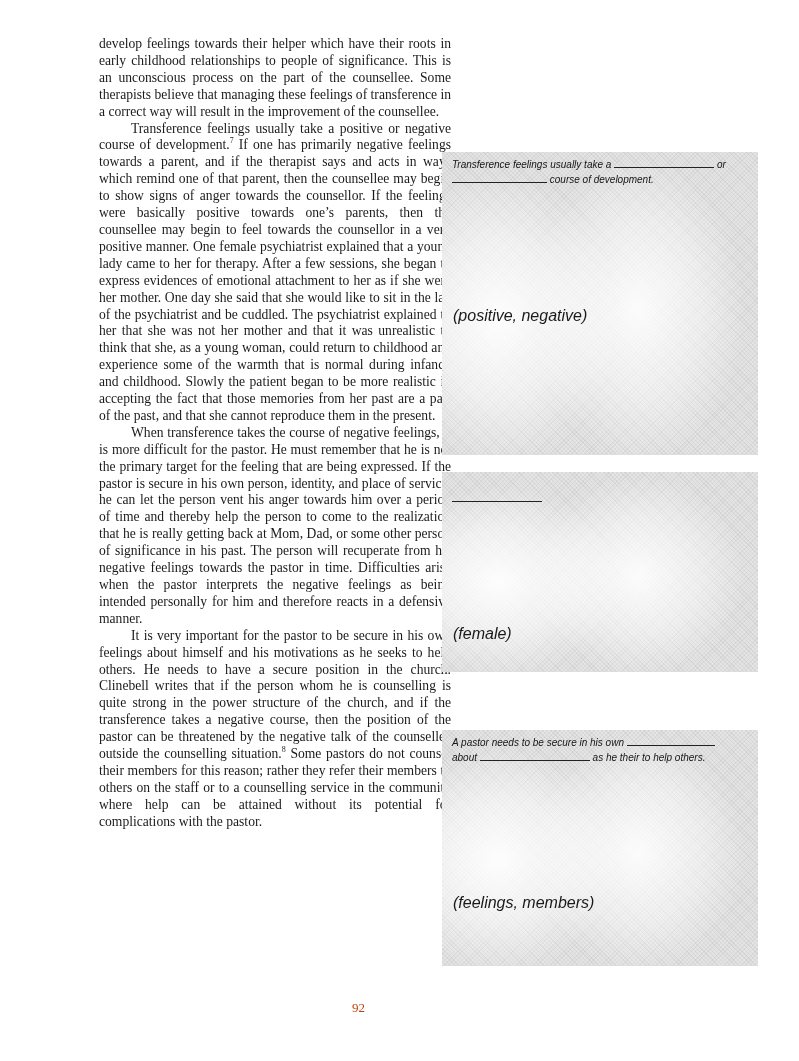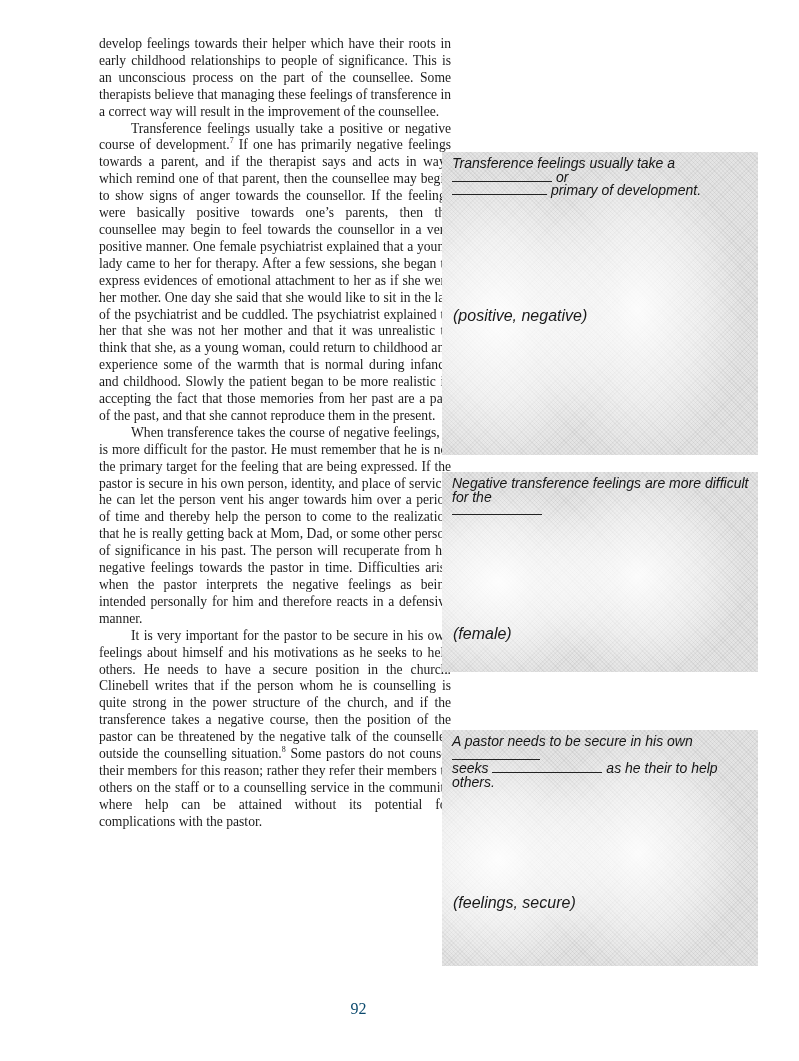--- a/index.html
+++ b/index.html
@@ -25,79 +25,79 @@
         repeating-linear-gradient(45deg, rgba(0,0,0,0.05) 0 1px, rgba(0,0,0,0) 1px 3px),
         repeating-linear-gradient(-45deg, rgba(0,0,0,0.04) 0 1px, rgba(0,0,0,0) 1px 3px);
     }
     .panel-1 { top: 152px; height: 303px; }
     .panel-2 { top: 472px; height: 200px; }
     .panel-3 { top: 685px; height: 236px; margin-top: 45px; }
 
     .q {
       position: absolute; left: 10px; right: 8px; top: 5px;
       font-family: "Liberation Sans", "DejaVu Sans", sans-serif;
-      font-style: italic; font-size: 14px; line-height: 13.6px; color: #151515;
+      font-style: italic; font-size: 10px; line-height: 13.6px; color: #151515;
     }
     .blank { display: inline-block; border-bottom: 1px solid #222; height: 10px; vertical-align: baseline; }
     .b-100 { width: 100px; }
     .b-90 { width: 90px; }
     .b-95 { width: 95px; }
     .b-88 { width: 88px; }
     .b-110 { width: 110px; }
 
     .ans {
       position: absolute; left: 11px;
       font-family: "Liberation Sans", "DejaVu Sans", sans-serif;
       font-style: italic; font-size: 16px; color: #1a1a1a;
     }
     .panel-1 .ans { top: 155px; }
     .panel-2 .ans { top: 153px; }
     .panel-3 .ans { top: 164px; }
 
     .page-number {
       position: absolute; left: 0; width: 717px; top: 1000px; text-align: center;
-      font-family: "Liberation Serif", "DejaVu Serif", serif; font-size: 16px; color: #0c4a6e;
+      font-family: "Liberation Serif", "DejaVu Serif", serif; font-size: 13px; color: #c2410c;
     }
   </style>
 </head>
 <body>
 
 <div class="page">
 
   <div class="body-col">
     <p>develop feelings towards their helper which have their roots in early childhood relationships to people of significance. This is an unconscious process on the part of the counsel­lee. Some therapists believe that managing these feelings of transference in a correct way will result in the improvement of the counsellee.</p>
     <p class="indent"><span>Transference feelings usually take a positive or negati­ve course of development.</span><sup>7</sup><span> If one has primarily negative feelings towards a parent, and if the therapist says and acts in ways which remind one of that parent, then the counsellee may begin to show signs of anger towards the counsellor. If the feelings were basically positive towards one’s parents, then the counsellee may begin to feel towards the counsellor in a very positive manner. One female psychiatrist ex­plained that a young lady came to her for therapy. After a few sessions, she began to express evidences of emotional attachment to her as if she were her mother. One day she said that she would like to sit in the lap of the psychiatrist and be cuddled. The psychiatrist explained to her that she was not her mother and that it was unrealistic to think that she, as a young woman, could return to childhood and experience some of the warmth that is normal during infancy and childhood. Slowly the patient began to be more realistic in accepting the fact that those memories from her past are a part of the past, and that she cannot reproduce them in the present.</span></p>
     <p class="indent">When transference takes the course of negative feel­ings, it is more difficult for the pastor. He must remember that he is not the primary target for the feeling that are being expressed. If the pastor is secure in his own person, identity, and place of service, he can let the person vent his anger towards him over a period of time and thereby help the person to come to the realization that he is really getting back at Mom, Dad, or some other person of significance in his past. The person will recuperate from his negative feelings towards the pastor in time. Difficulties arise when the pastor interprets the negative feelings as being intended personally for him and therefore reacts in a defensive manner.</p>
     <p class="indent"><span>It is very important for the pastor to be secure in his own feelings about himself and his motivations as he seeks to help others. He needs to have a secure position in the church. Clinebell writes that if the person whom he is counselling is quite strong in the power structure of the church, and if the transference takes a negative course, then the position of the pastor can be threatened by the negative talk of the counsellee outside the counselling situation.</span><sup>8</sup><span> Some pastors do not counsel their members for this reason; rather they refer their members to others on the staff or to a counselling service in the community where help can be attained without its potential for complications with the pastor.</span></p>
   </div>
 
   <div class="panel panel-1">
     <div class="q">
       <span>Transference feelings usually take a</span>
       <span class="blank b-100"></span>
       <span>or</span><br>
       <span class="blank b-95"></span>
-      <span>primary of development.</span>
+      <span>course of development.</span>
     </div>
     <div class="ans">(positive, negative)</div>
   </div>
 
   <div class="panel panel-2">
     <div class="q">
-      <span>Negative transference feelings are more difficult for the</span><br>
+      <br>
       <span class="blank b-90"></span>
     </div>
     <div class="ans">(female)</div>
   </div>
 
   <div class="panel panel-3">
     <div class="q">
       <span>A pastor needs to be secure in his own</span>
       <span class="blank b-88"></span><br>
-      <span>seeks</span>
+      <span>about</span>
       <span class="blank b-110"></span>
       <span>as he their to help others.</span>
     </div>
-    <div class="ans">(feelings, secure)</div>
+    <div class="ans">(feelings, members)</div>
   </div>
 
   <div class="page-number">92</div>
 </div>
 
 </body></html>

